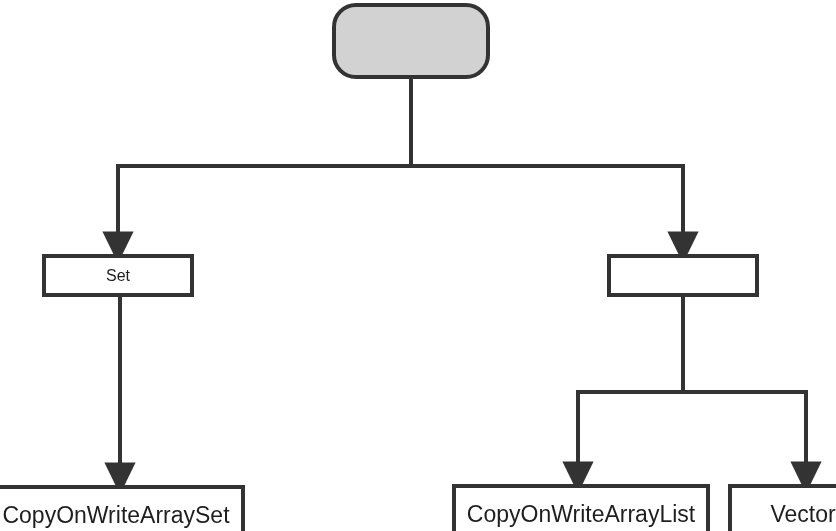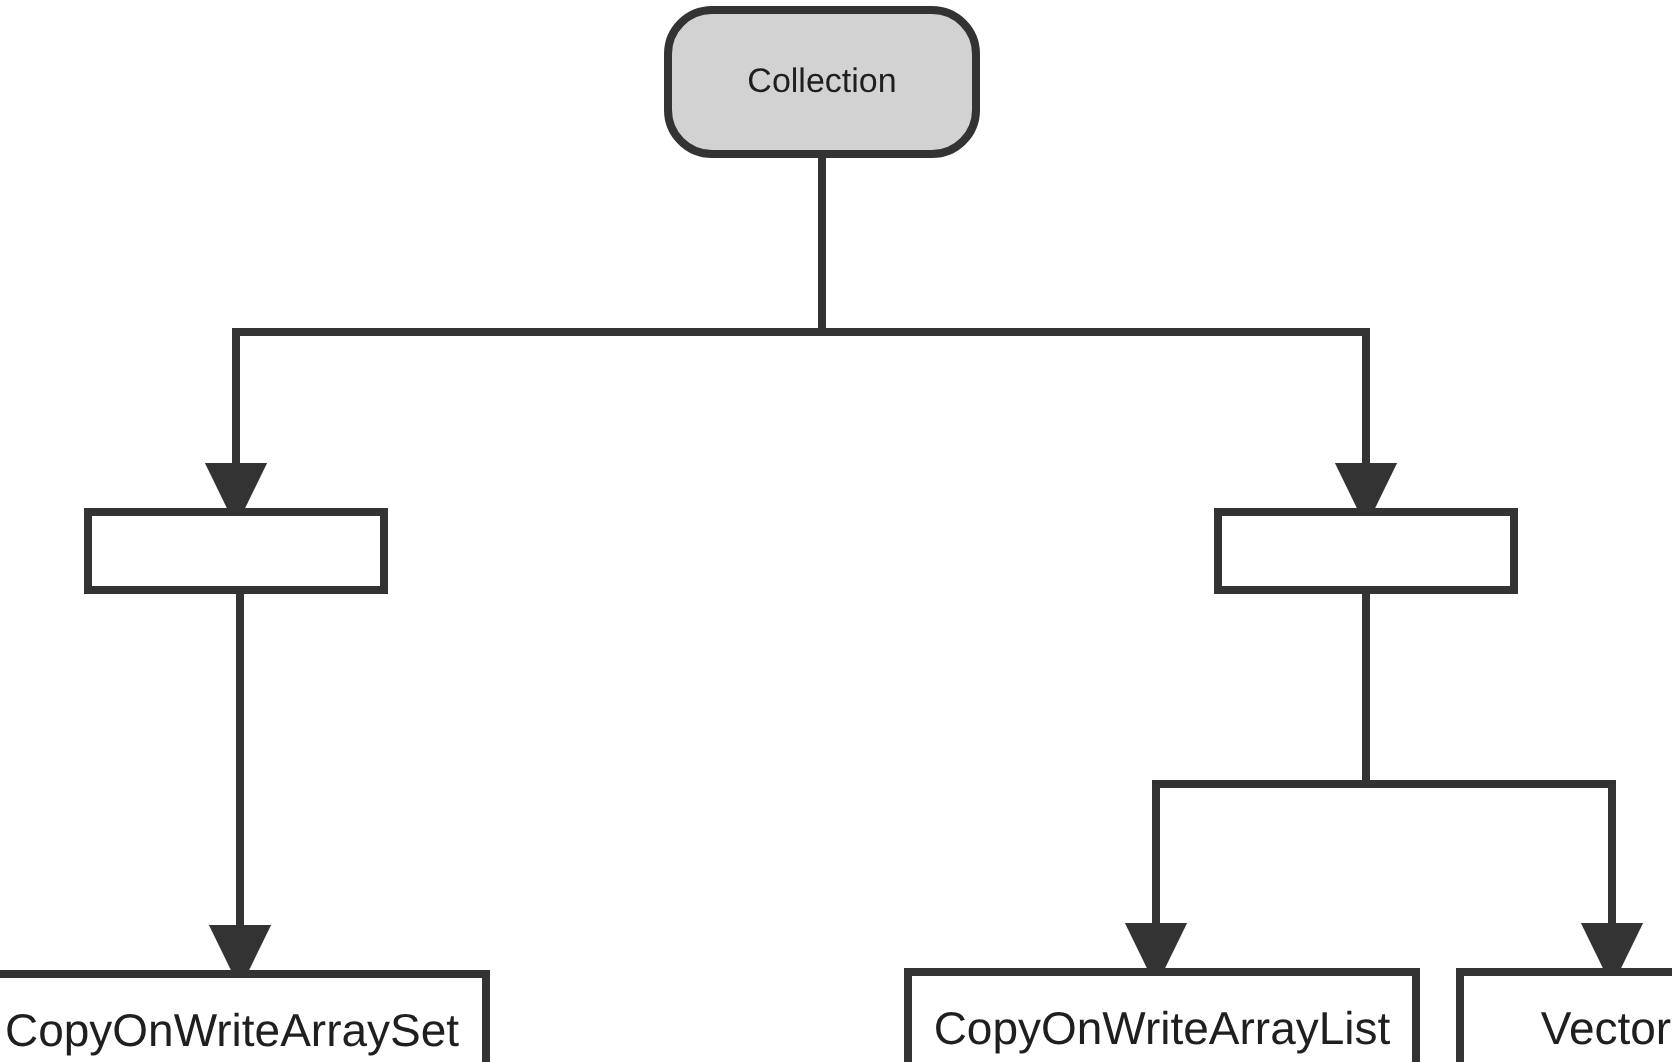--- a/index.html
+++ b/index.html
@@ -82,22 +82,22 @@
 
     <rect x="609" y="256" width="148" height="39" fill="#ffffff" stroke="#333333" stroke-width="4"></rect>
 
     <rect x="-15" y="487" width="258" height="62" fill="#ffffff" stroke="#333333" stroke-width="4"></rect>
 
     <rect x="454" y="486" width="254" height="62" fill="#ffffff" stroke="#333333" stroke-width="4"></rect>
 
     <rect x="730" y="486" width="150" height="62" fill="#ffffff" stroke="#333333" stroke-width="4"></rect>
   </svg>
 
-  <div class="node-label label-root" style="left:332px; top:3px; width:158px; height:76px;">Collection</div>
 
+  <div class="node-label label-mid" style="left:42px; top:254px; width:152px; height:43px;">Set</div>
 
 
   <div class="node-label label-leaf" style="left:-13px; top:485px; width:258px; height:60px;">CopyOnWriteArraySet</div>
 
   <div class="node-label label-leaf" style="left:452px; top:484px; width:258px; height:60px;">CopyOnWriteArrayList</div>
 
   <div class="node-label label-leaf" style="left:728px; top:484px; width:150px; height:60px;">Vector</div>
 
 </div>
 

